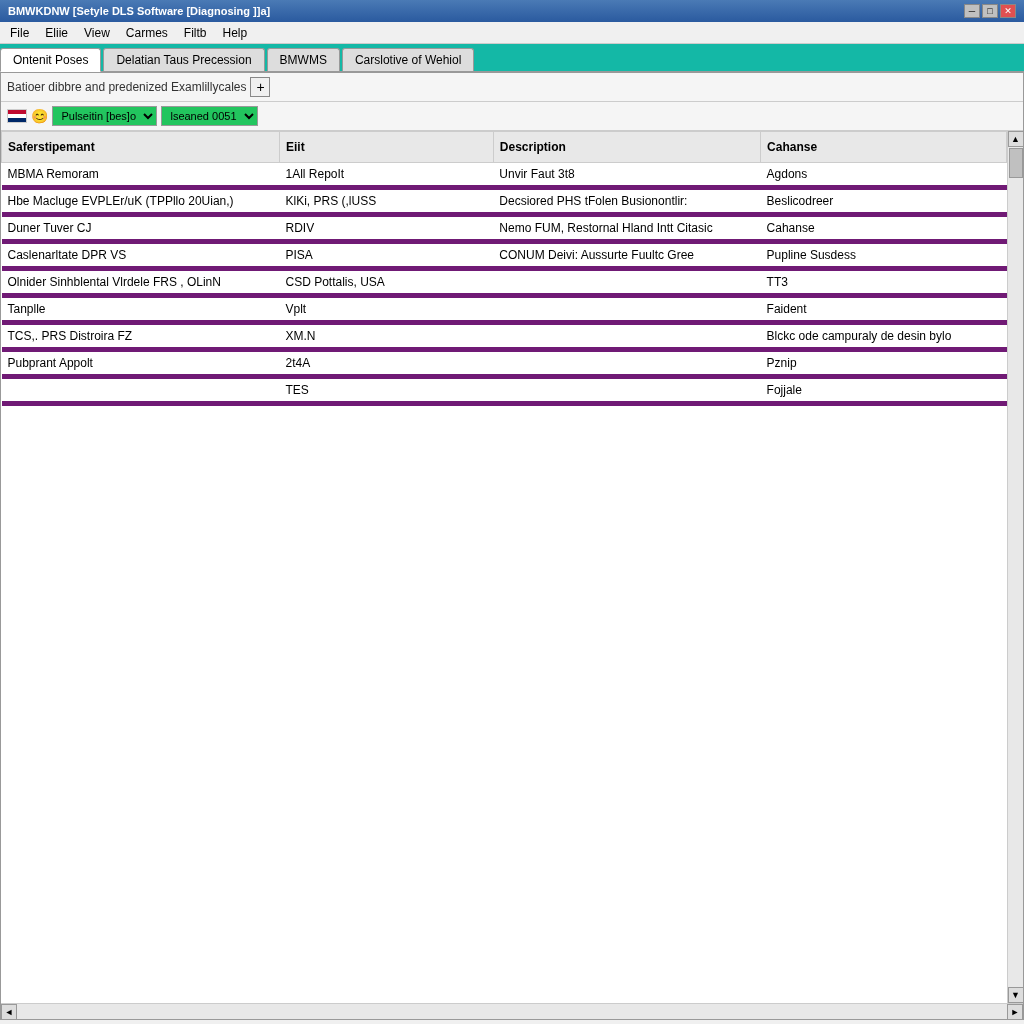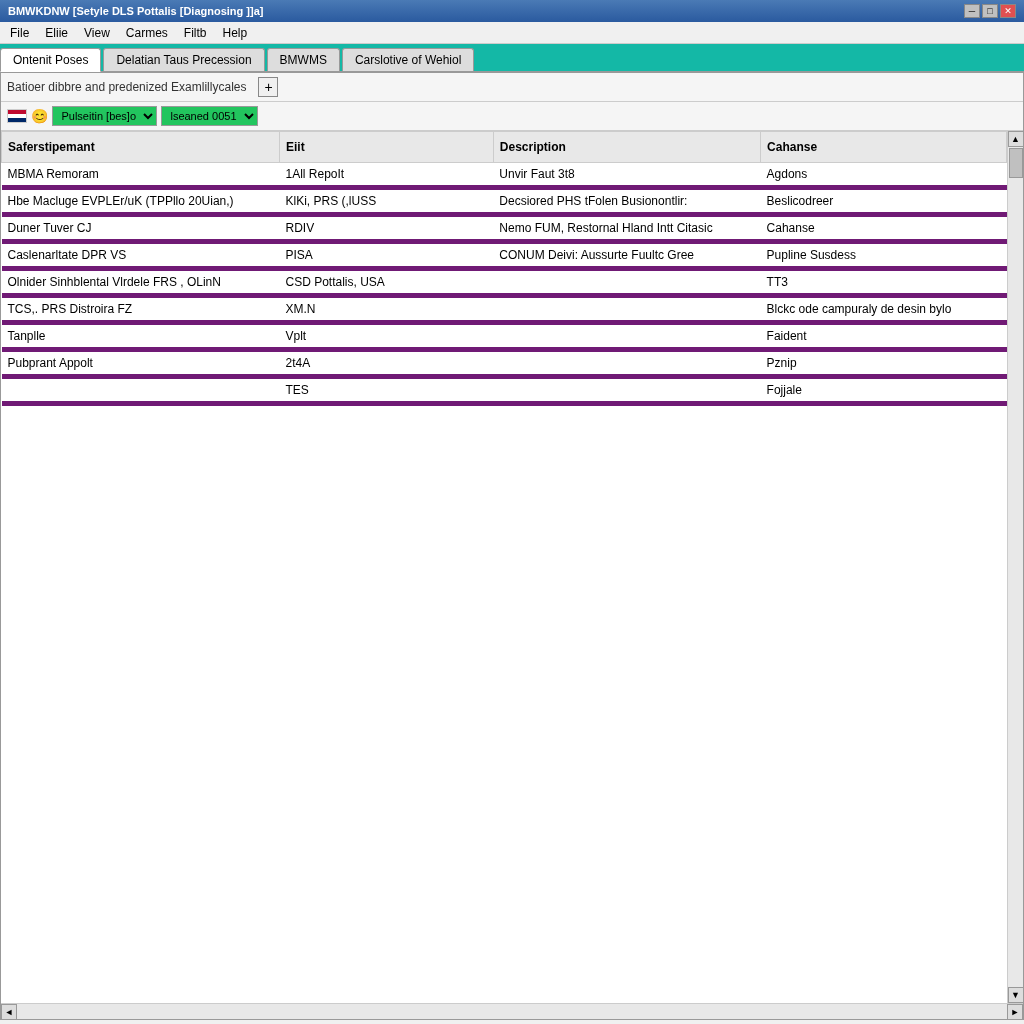--- a/index.html
+++ b/index.html
@@ -96,21 +96,21 @@
       flex-direction: column;
     }
 
     
     .toolbar-row {
       display: flex;
       align-items: center;
       padding: 4px 6px;
       border-bottom: 1px solid #ccc;
       background: #f5f5f5;
-      gap: 12px;
+      gap: 4px;
     }
     .toolbar-label {
       font-size: 12px;
       color: #333;
     }
     .add-btn {
       width: 20px;
       height: 20px;
       background: #f0f0f0;
       border: 1px solid #888;
@@ -252,21 +252,21 @@
     .table-container {
       display: flex;
       flex: 1;
       overflow: hidden;
     }
   </style>
 </head>
 <body>
 
 <div class="title-bar">
-  <span class="title-bar-title">BMWKDNW [Setyle DLS Pottalis [Diagnosing ]]a]</span>
+  <span class="title-bar-title">BMWKDNW [Setyle DLS Software [Diagnosing ]]a]</span>
   <div class="title-bar-controls">
     <div class="title-bar-btn">─</div>
     <div class="title-bar-btn">□</div>
     <div class="title-bar-btn close">✕</div>
   </div>
 </div>
 
 <div class="menu-bar">
   <span class="menu-item">File</span>
   <span class="menu-item">Eliie</span>
@@ -338,30 +338,30 @@
                 <td>CONUM Deivi: Aussurte Fuultc Gree</td>
                 <td>Pupline Susdess</td>
               </tr>
               <tr>
                 <td>Olnider Sinhblental Vlrdele FRS , OLinN</td>
                 <td>CSD Pottalis, USA</td>
                 <td></td>
                 <td>TT3</td>
               </tr>
               <tr>
+                <td>Tanplle</td>
+                <td>Vplt</td>
+                <td></td>
+                <td>Faident</td>
+              </tr>
+              <tr>
                 <td>TCS,. PRS Distroira FZ</td>
                 <td>XM.N</td>
                 <td></td>
                 <td>Blckc ode campuraly de desin bylo</td>
-              </tr>
-              <tr>
-                <td>Tanplle</td>
-                <td>Vplt</td>
-                <td></td>
-                <td>Faident</td>
               </tr>
               <tr>
                 <td>Pubprant Appolt</td>
                 <td>2t4A</td>
                 <td></td>
                 <td>Pznip</td>
               </tr>
               <tr>
                 <td></td>
                 <td>TES</td>

